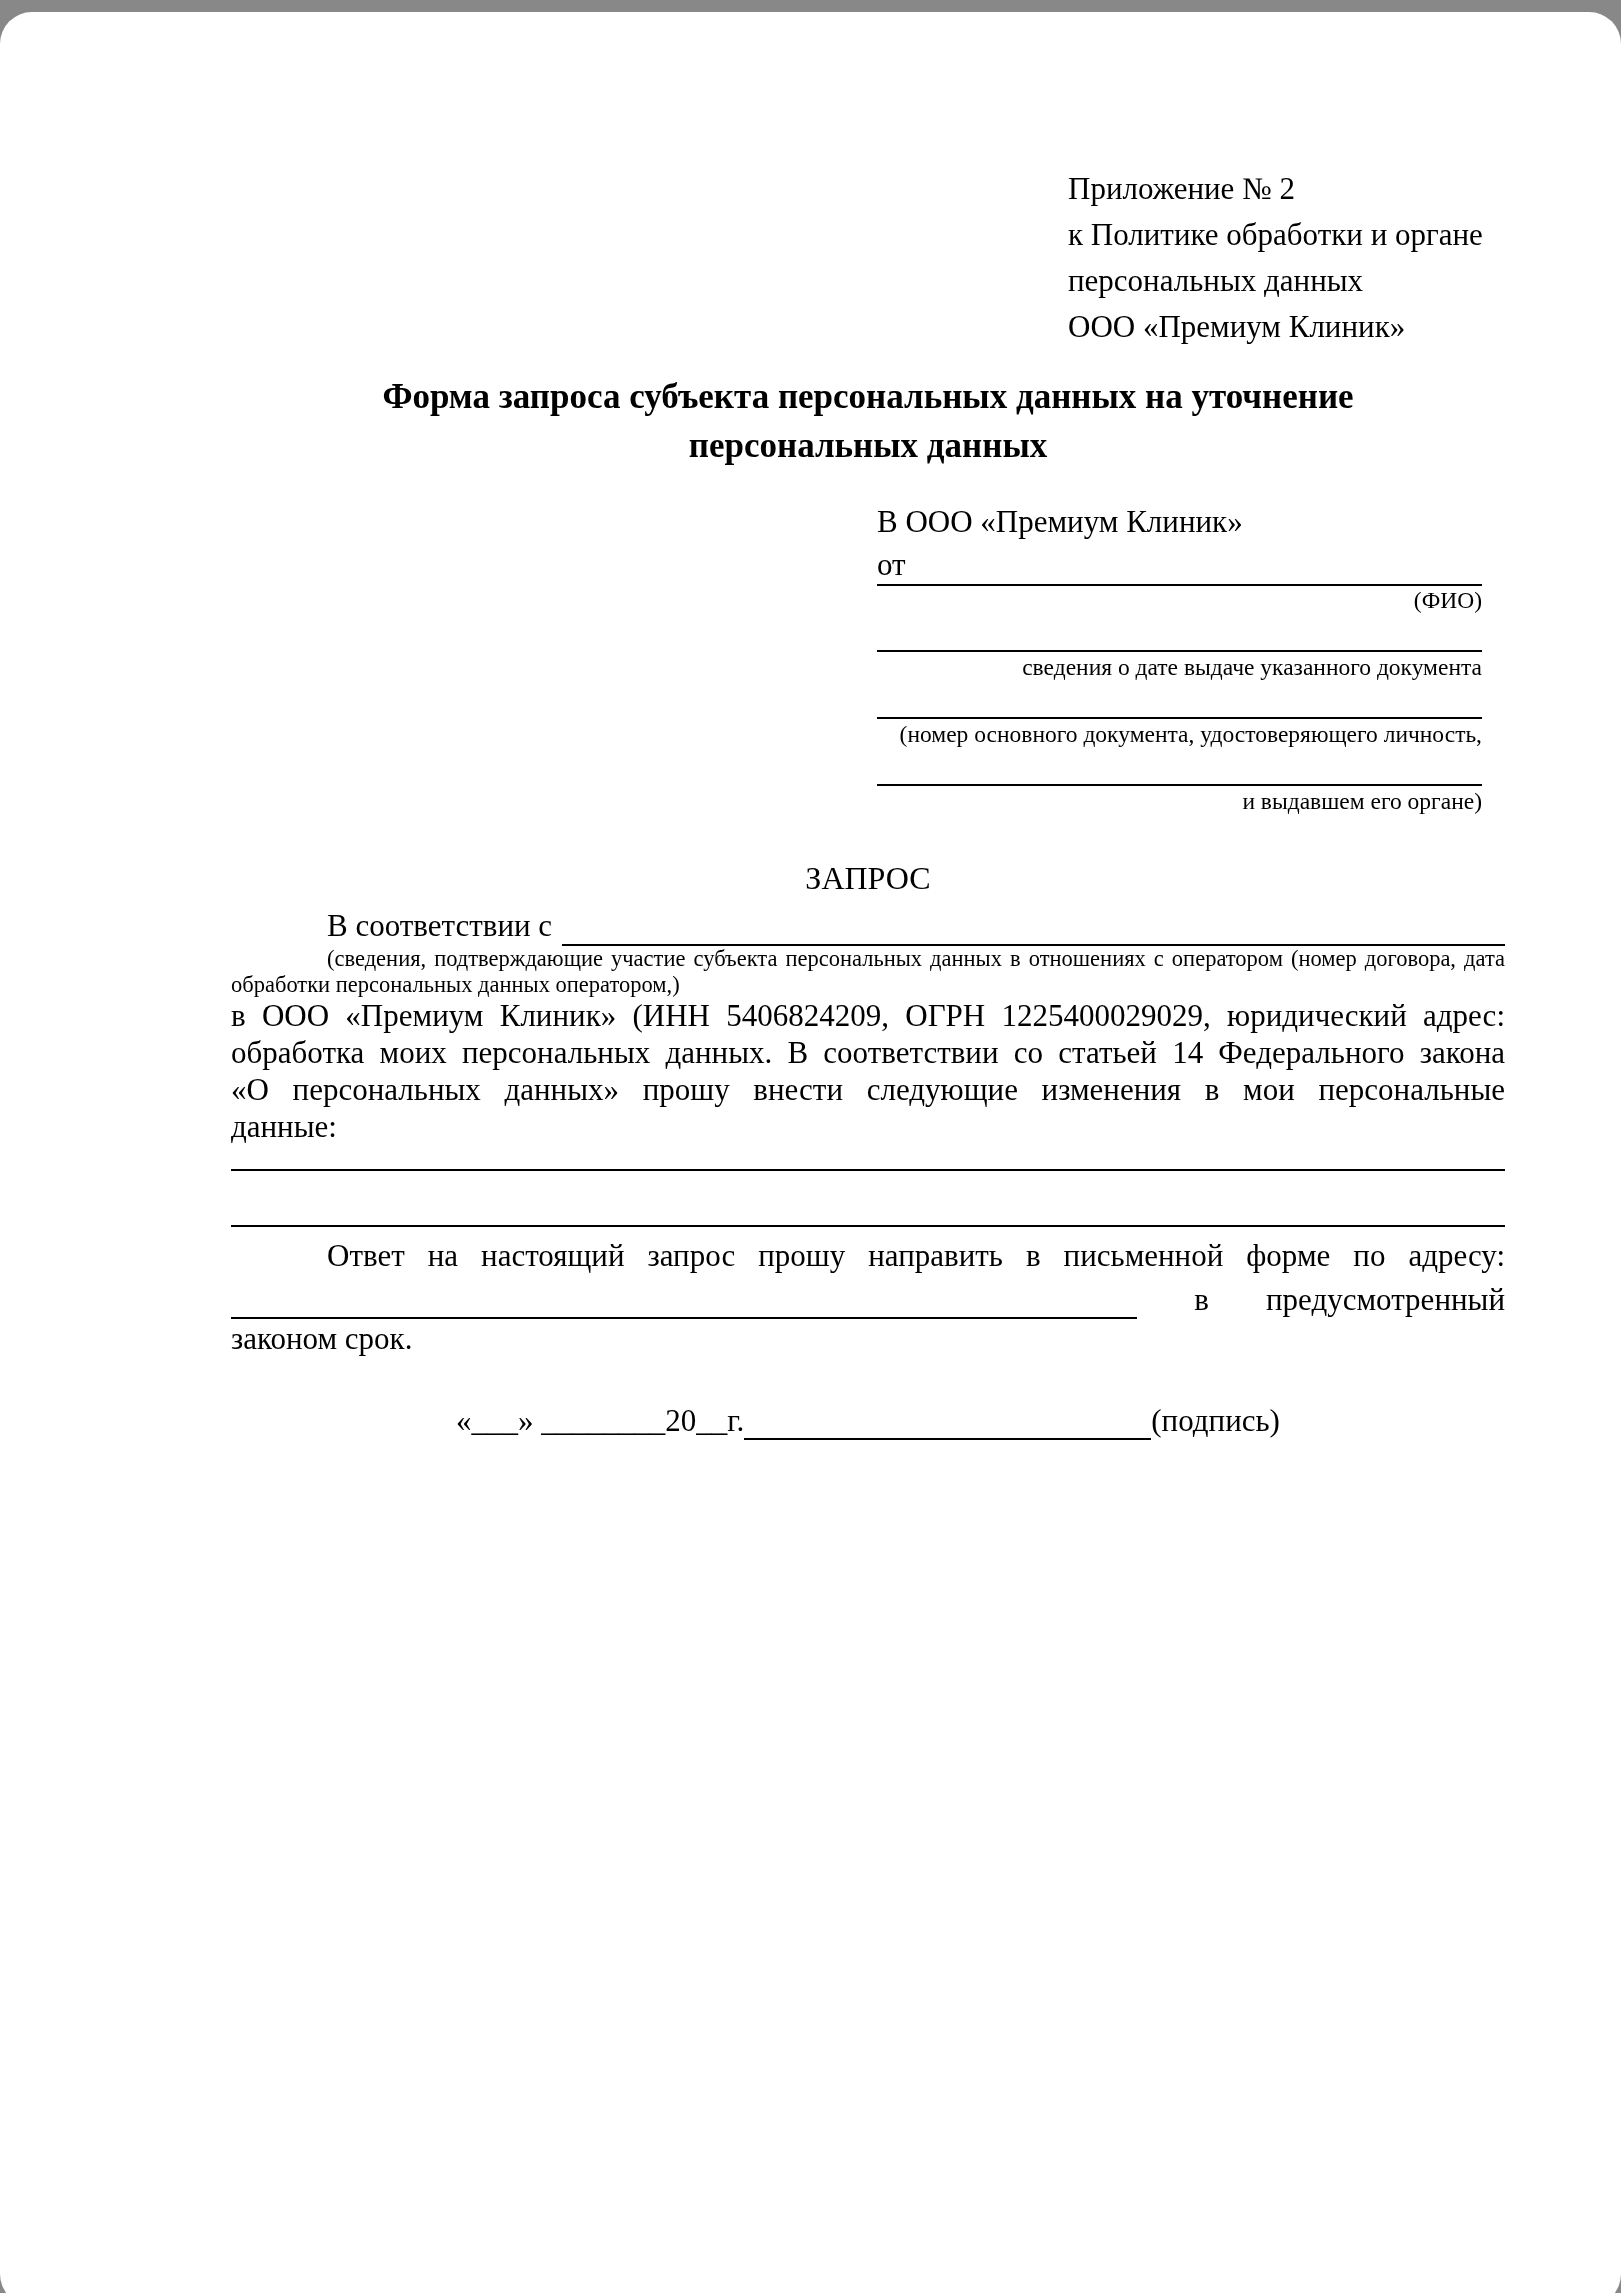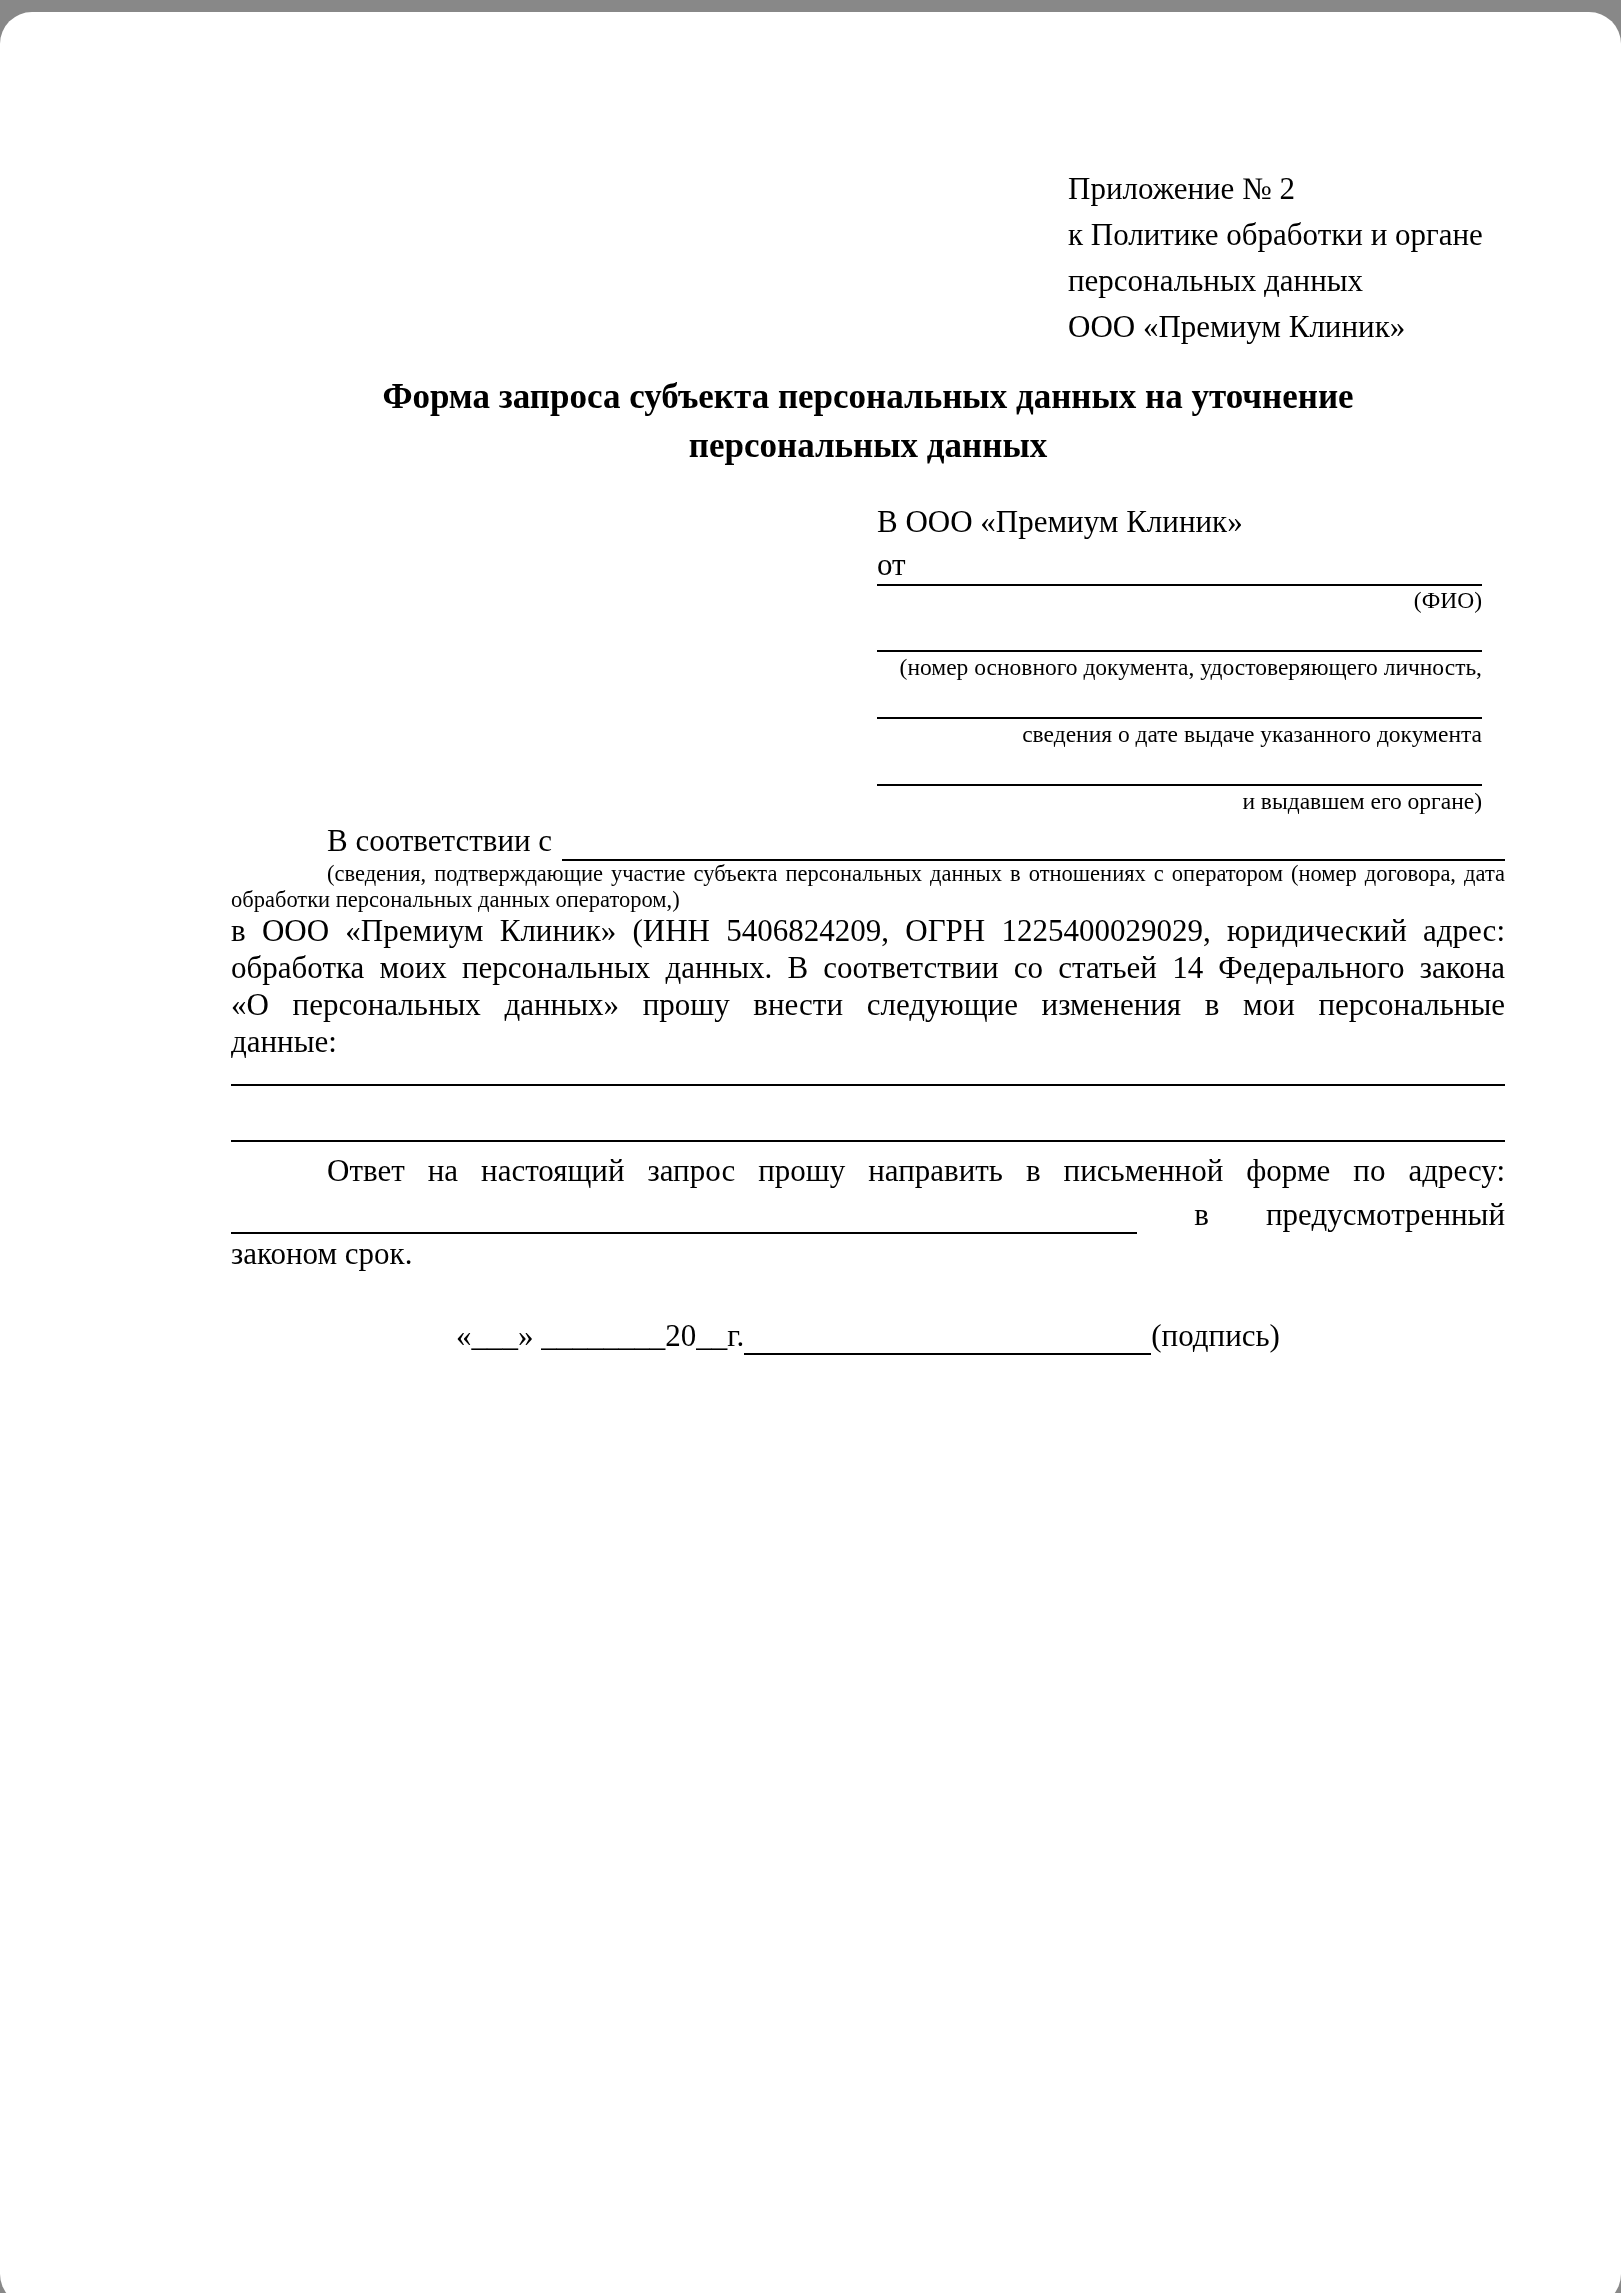--- a/index.html
+++ b/index.html
@@ -80,32 +80,33 @@
     <div class="addr">
       <div class="addr-to">В ООО «Премиум Клиник»</div>
       <div class="addr-from">от</div>
 
       <div class="addr-field">
         <div class="rule"></div>
         <div class="caption">(ФИО)</div>
       </div>
       <div class="addr-field">
         <div class="rule"></div>
-        <div class="caption">(номер основного документа, удостоверяющего личность,</div>
+        <div class="caption">сведения о дате выдаче указанного документа</div>
       </div>
       <div class="addr-field">
         <div class="rule"></div>
-        <div class="caption">сведения о дате выдаче указанного документа</div>
+        <div class="caption">(номер основного документа, удостоверяющего личность,</div>
       </div>
       <div class="addr-field">
         <div class="rule"></div>
         <div class="caption">и выдавшем его органе)</div>
       </div>
     </div>
 
+    <div class="zapros">ЗАПРОС</div>
 
     <div class="accord">
       <span class="accord-prefix">В соответствии с</span>
       <span class="accord-fill"></span>
     </div>
 
     <div class="fineprint">
       <div class="fp1 just">(сведения, подтверждающие участие субъекта персональных данных в отношениях с оператором (номер договора, дата</div>
       <div>обработки персональных данных оператором,)</div>
     </div>

